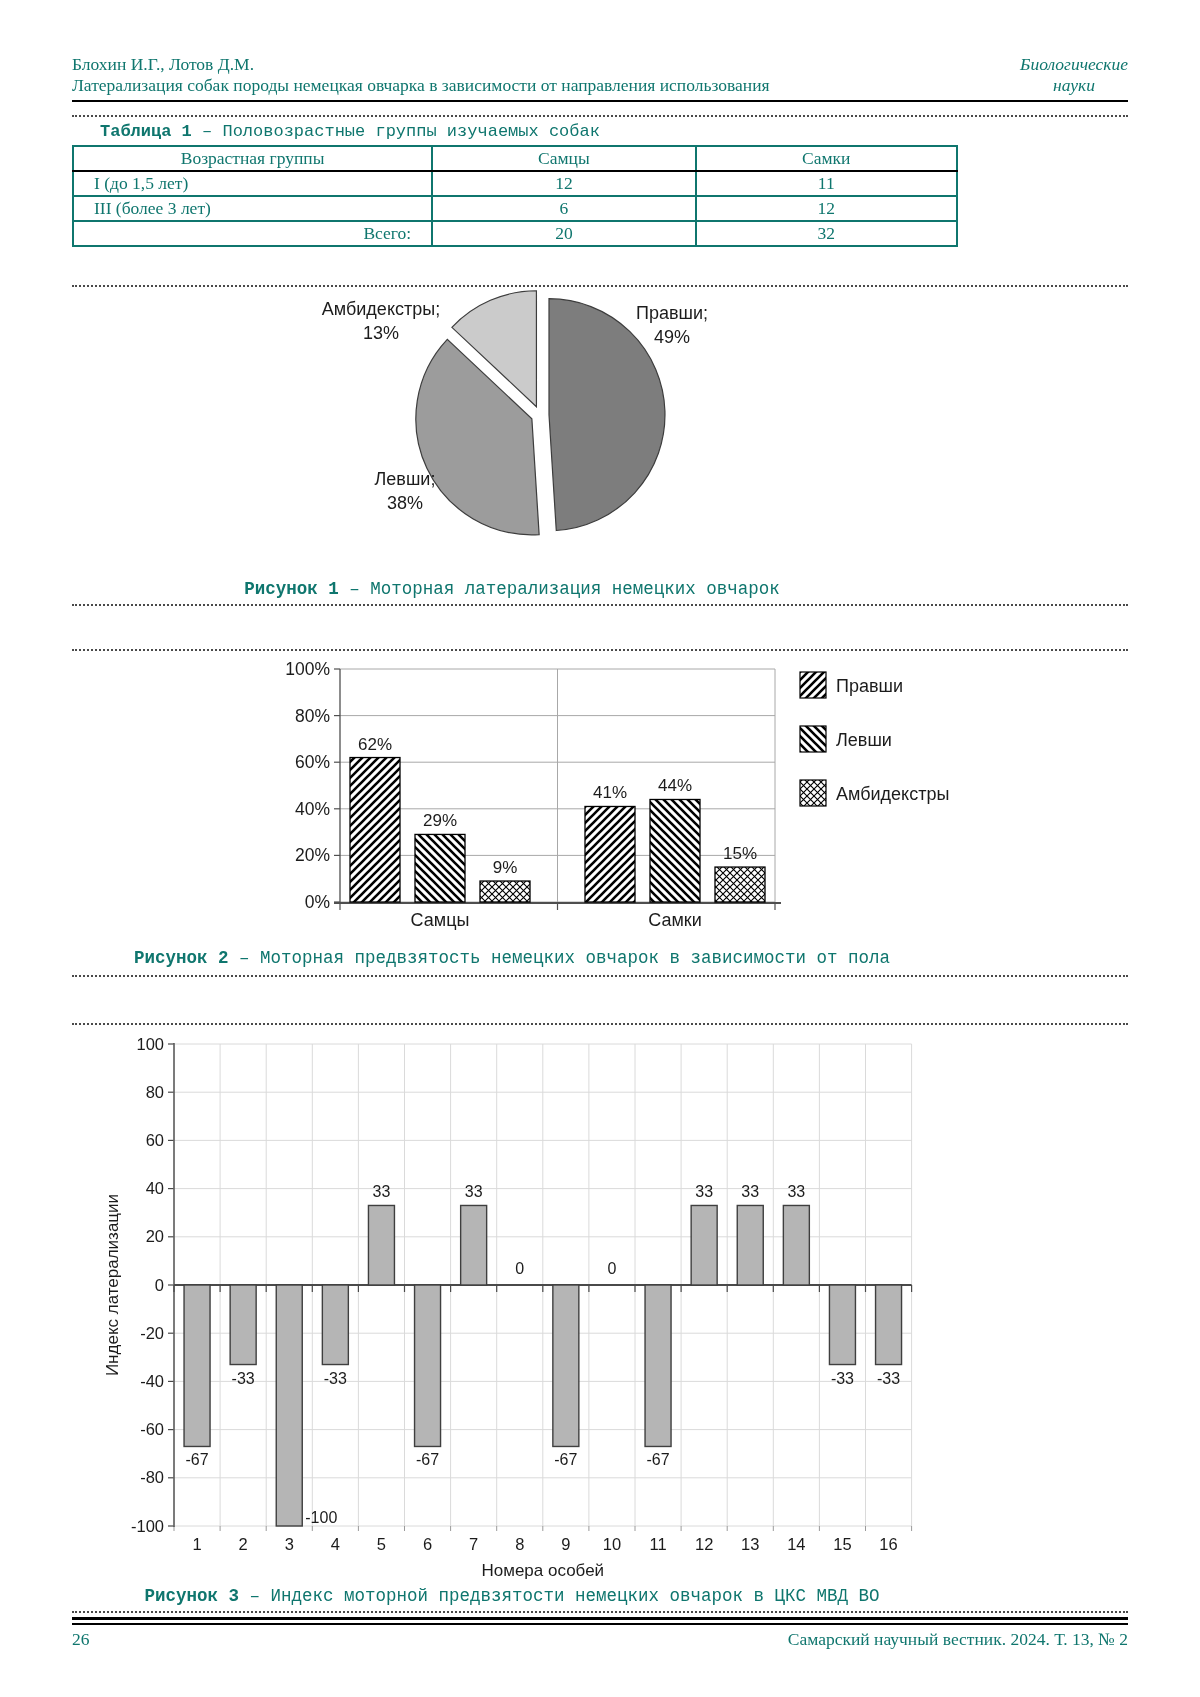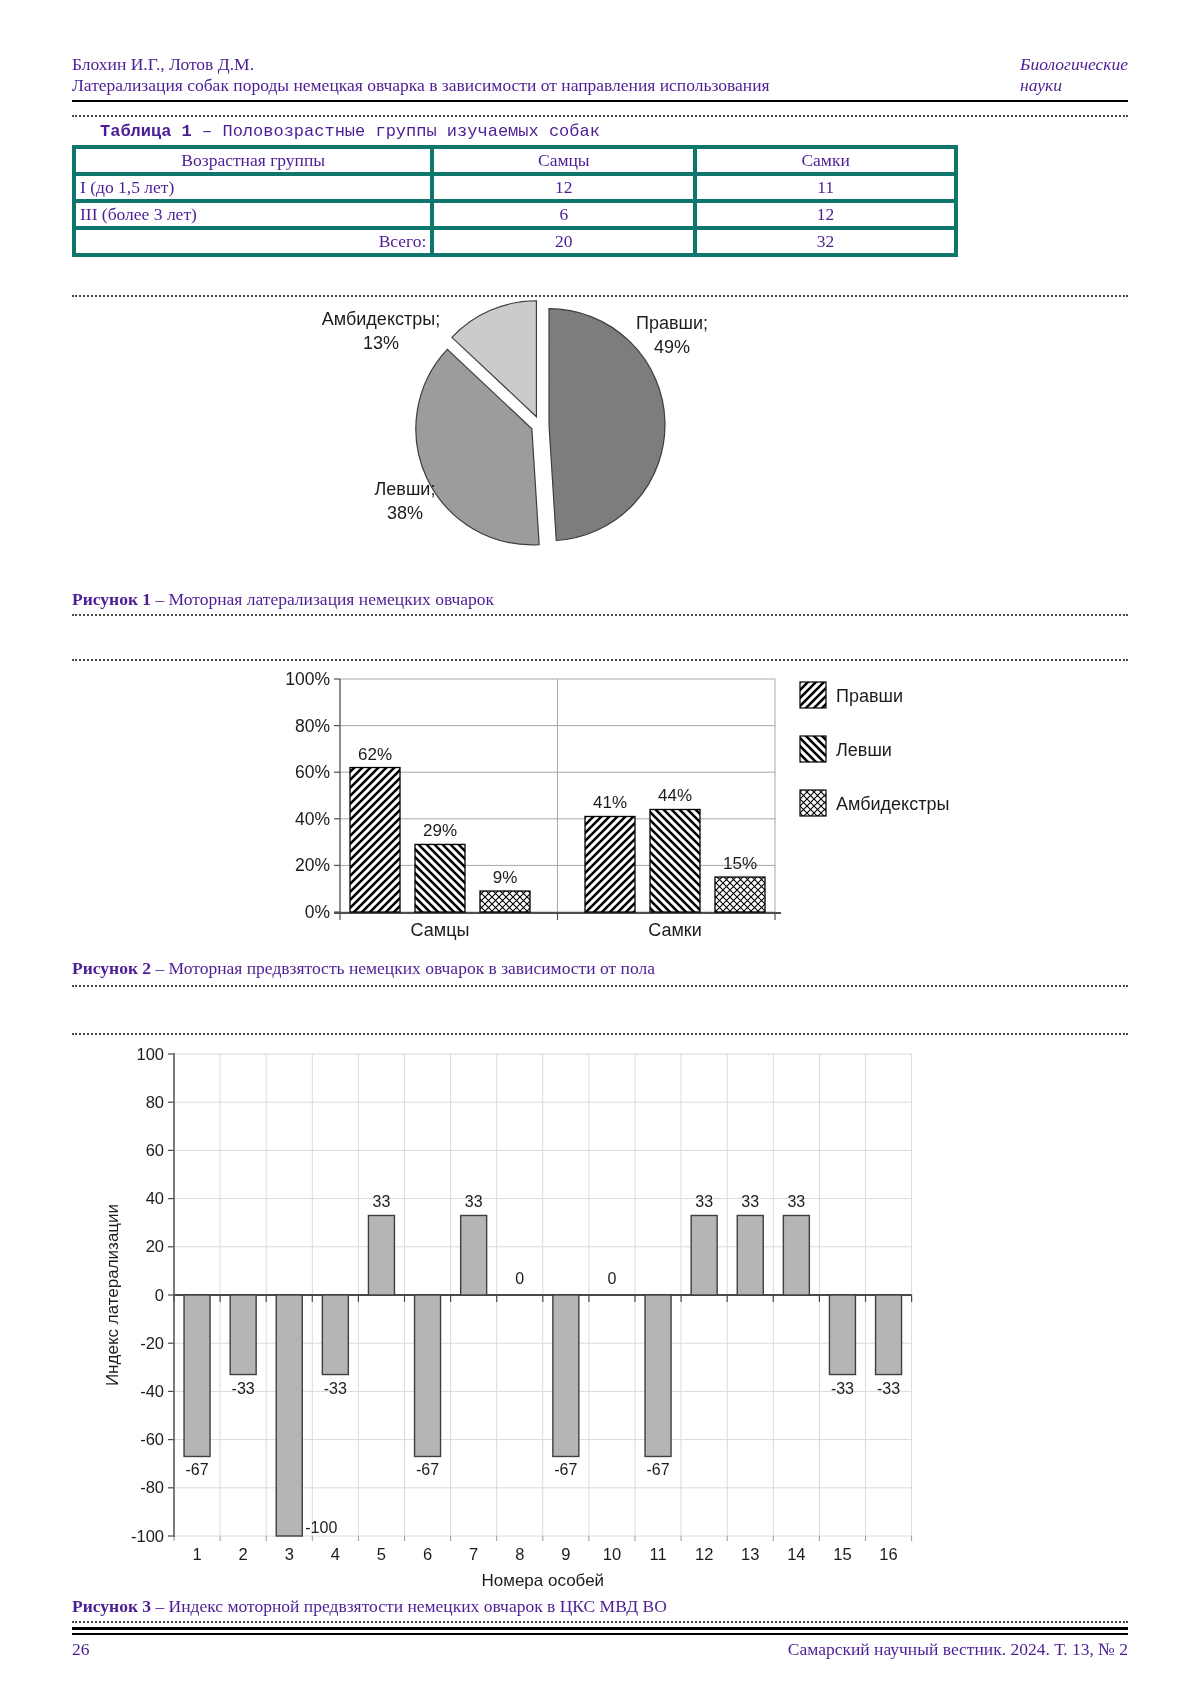--- a/index.html
+++ b/index.html
@@ -1,37 +1,37 @@
 <!DOCTYPE html>
 <html><head>
 <meta charset="utf-8">
 <style>
   *{margin:0;padding:0;box-sizing:border-box}
   html,body{background:#ffffff}
-  .page{width:1200px;height:1697px;padding:54px 72px 0;background:#fff;color:#4c1d95;
+  .page{width:1200px;height:1697px;padding:54px 72px 0;background:#fff;color:#0f766e;
         font-family:"Liberation Serif",serif;overflow:hidden;position:relative}
   .header{display:flex;justify-content:space-between;align-items:flex-end;
           border-bottom:2.5px solid #000;padding-bottom:3px}
   .header-left{font-size:17.5px;line-height:1.22}
-  .header-right{font-size:17.5px;line-height:1.22;font-style:italic;text-align:left;white-space:nowrap}
+  .header-right{font-size:17.5px;line-height:1.22;font-style:italic;text-align:center;white-space:nowrap}
   .dotted{border-top:2px dotted #4a4a4a;height:0;width:100%}
   .d1{margin-top:13px}.d2{margin-top:38px}.d3{margin-top:4px}.d4{margin-top:43px}
   .d5{margin-top:6px}.d6{margin-top:46px}.d7{margin-top:4px}
   .table-title{font-family:Liberation Mono, monospace;font-size:17px;line-height:1.2;
                margin:5px 0 0 28px}
   .b{font-weight:bold}
   table.data{border-collapse:collapse;width:886px;border:2px solid #000;font-size:17.5px;margin-top:3px}
-  table.data th,table.data td{border:4px solid #0f766e;padding:1px 4px;height:23px;font-weight:normal}
+  table.data th,table.data td{border:2px solid #0f766e;padding:1px 20px;height:23px;font-weight:normal}
   table.data thead th{text-align:center;border-bottom:2px solid #000}
   td.c{text-align:center}
   td.r{text-align:right}
   svg.chart{display:block}
   svg.chart text{font-family:"Liberation Sans",sans-serif}
   .caption-wrap{width:880px}
-  .caption{font-family:Liberation Serif, serif;font-size:17.5px;line-height:1.2;text-align:left}
+  .caption{font-family:Liberation Mono, monospace;font-size:17.5px;line-height:1.2;text-align:center}
   .cap1{margin-top:2px}.cap2{margin-top:12px}.cap3{margin-top:4px}
   .fig2svg{margin-top:5px}.fig3svg{margin-top:5px}
   .footer-rules{margin-top:4px}
   .rule-a{height:3px;background:#000}
   .rule-b{height:2px;background:#000;margin-top:2.5px}
   .footer{display:flex;justify-content:space-between;font-size:17.5px;margin-top:4px}
 </style>
 </head>
 <body>
 

